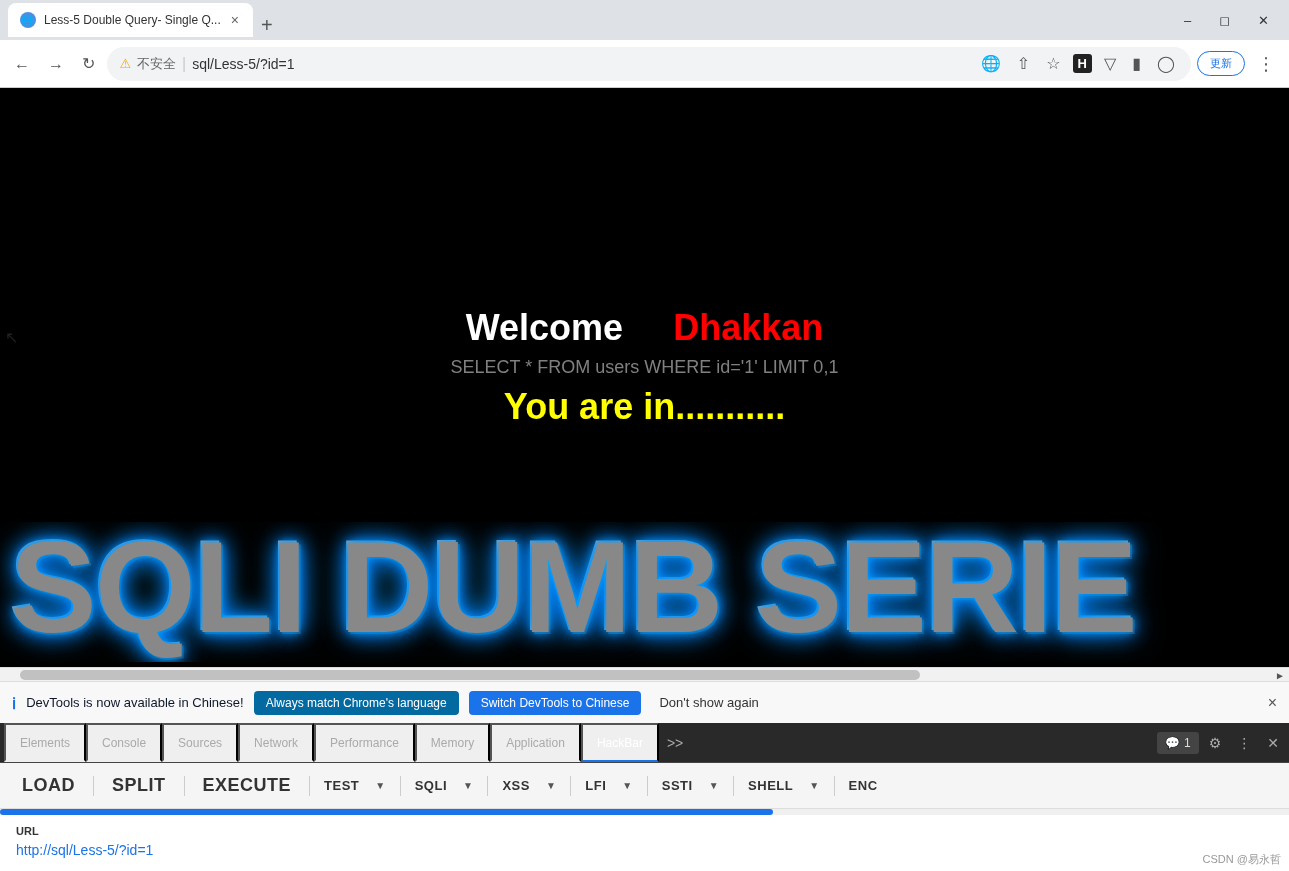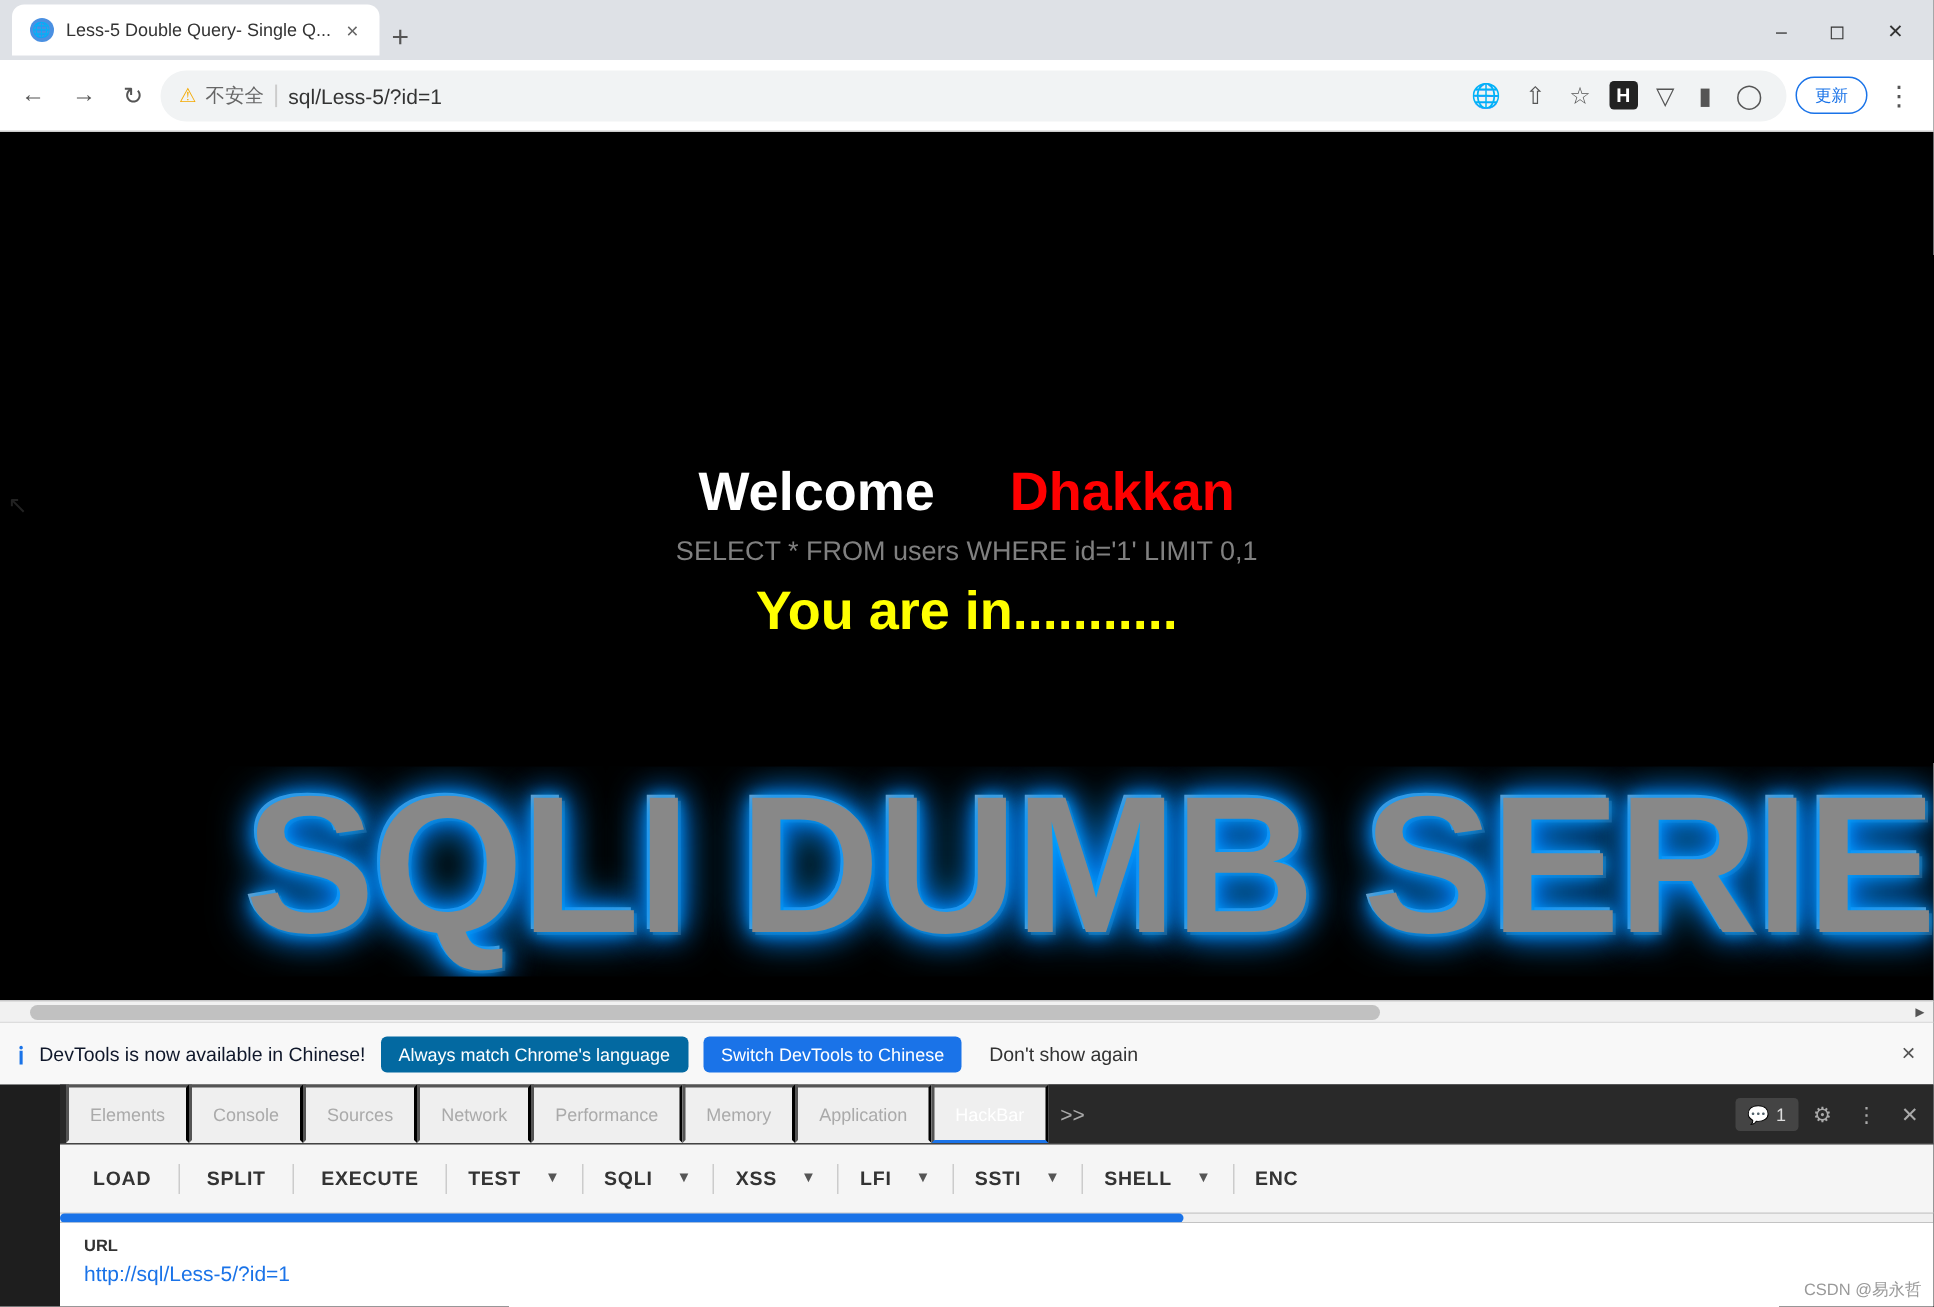--- a/index.html
+++ b/index.html
@@ -55,21 +55,21 @@
       align-items: center; justify-content: center; position: relative;
       overflow: hidden;
     }
     .welcome-text { text-align: center; margin-bottom: 20px; z-index: 2; }
     .welcome-line1 { font-size: 36px; font-weight: bold; }
     .welcome-white { color: #ffffff; text-align: right; }
     .welcome-red { color: #ff0000; }
     .welcome-line2 { color: #808080; font-size: 18px; margin-top: 8px; }
     .welcome-line3 { color: #ffff00; font-size: 36px; font-weight: bold; margin-top: 8px; }
     .sqli-logo-wrapper {
-      position: absolute; bottom: 16px; left: 0; right: 0; height: 140px; overflow: hidden; text-align: right;
+      position: absolute; bottom: 5px; left: 0; right: 0; height: 140px; overflow: hidden;
     }
     .sqli-logo-text {
       font-size: 130px; font-weight: 900;
       font-family: Impact, 'Arial Black', sans-serif;
       letter-spacing: -2px;
       color: #888;
       text-shadow:
         0 0 10px #00aaff,
         0 0 20px #0066ff,
         0 0 30px #00aaff,
@@ -107,21 +107,21 @@
       border-radius: 4px; padding: 5px 12px; font-size: 12px; cursor: pointer;
     }
     .notify-btn-blue2 {
       background: #1a73e8; color: white; border: none;
       border-radius: 4px; padding: 5px 12px; font-size: 12px; cursor: pointer;
     }
     .notify-btn-text { background: none; border: none; color: #333; cursor: pointer; font-size: 13px; padding: 5px 8px; }
     .notify-close { margin-left: auto; background: none; border: none; cursor: pointer; color: #555; font-size: 16px; }
 
     
-    .devtools-panel { background: #1e1e1e; flex-shrink: 0; padding-left: 40px; }
+    .devtools-panel { background: #1e1e1e; flex-shrink: 0; }
     .devtools-tabs {
       display: flex; align-items: center; background: #292929;
       border-bottom: 1px solid #444; height: 40px; padding: 0 4px;
     }
     .devtools-tab {
       padding: 0 14px; height: 100%; display: flex; align-items: center;
       font-size: 12px; color: #aaa; cursor: pointer; border-bottom: 2px solid transparent;
     }
     .devtools-tab.active { color: #fff; border-bottom: 2px solid #1a73e8; }
     .devtools-more { color: #aaa; font-size: 14px; cursor: pointer; padding: 0 8px; }
@@ -129,21 +129,21 @@
     .devtools-icon-btn { background: none; border: none; color: #aaa; cursor: pointer; font-size: 14px; padding: 6px; border-radius: 3px; }
     .chat-btn { display: flex; align-items: center; gap: 4px; background: #444; border: none; color: #ddd; cursor: pointer; padding: 4px 8px; border-radius: 3px; font-size: 12px; }
 
     
     .hackbar-toolbar {
       display: flex; align-items: center; background: #f5f5f5;
       border-bottom: 1px solid #ddd; height: 46px; padding: 0 8px; gap: 2px;
     }
     .hackbar-btn {
       background: none; border: none; cursor: pointer; padding: 8px 14px;
-      font-size: 13px; font-weight: bold; color: #333; letter-spacing: 0.5px;
+      font-size: 18px; font-weight: bold; color: #333; letter-spacing: 0.5px;
     }
     .hackbar-dropdown {
       display: flex; align-items: center; background: none; border: none;
       cursor: pointer; padding: 8px 10px; font-size: 13px; font-weight: bold;
       color: #333; gap: 16px; letter-spacing: 0.5px;
     }
     .hackbar-sep { width: 1px; height: 20px; background: #ccc; margin: 0 2px; }
     .chevron { font-size: 10px; color: #555; }
 
     

